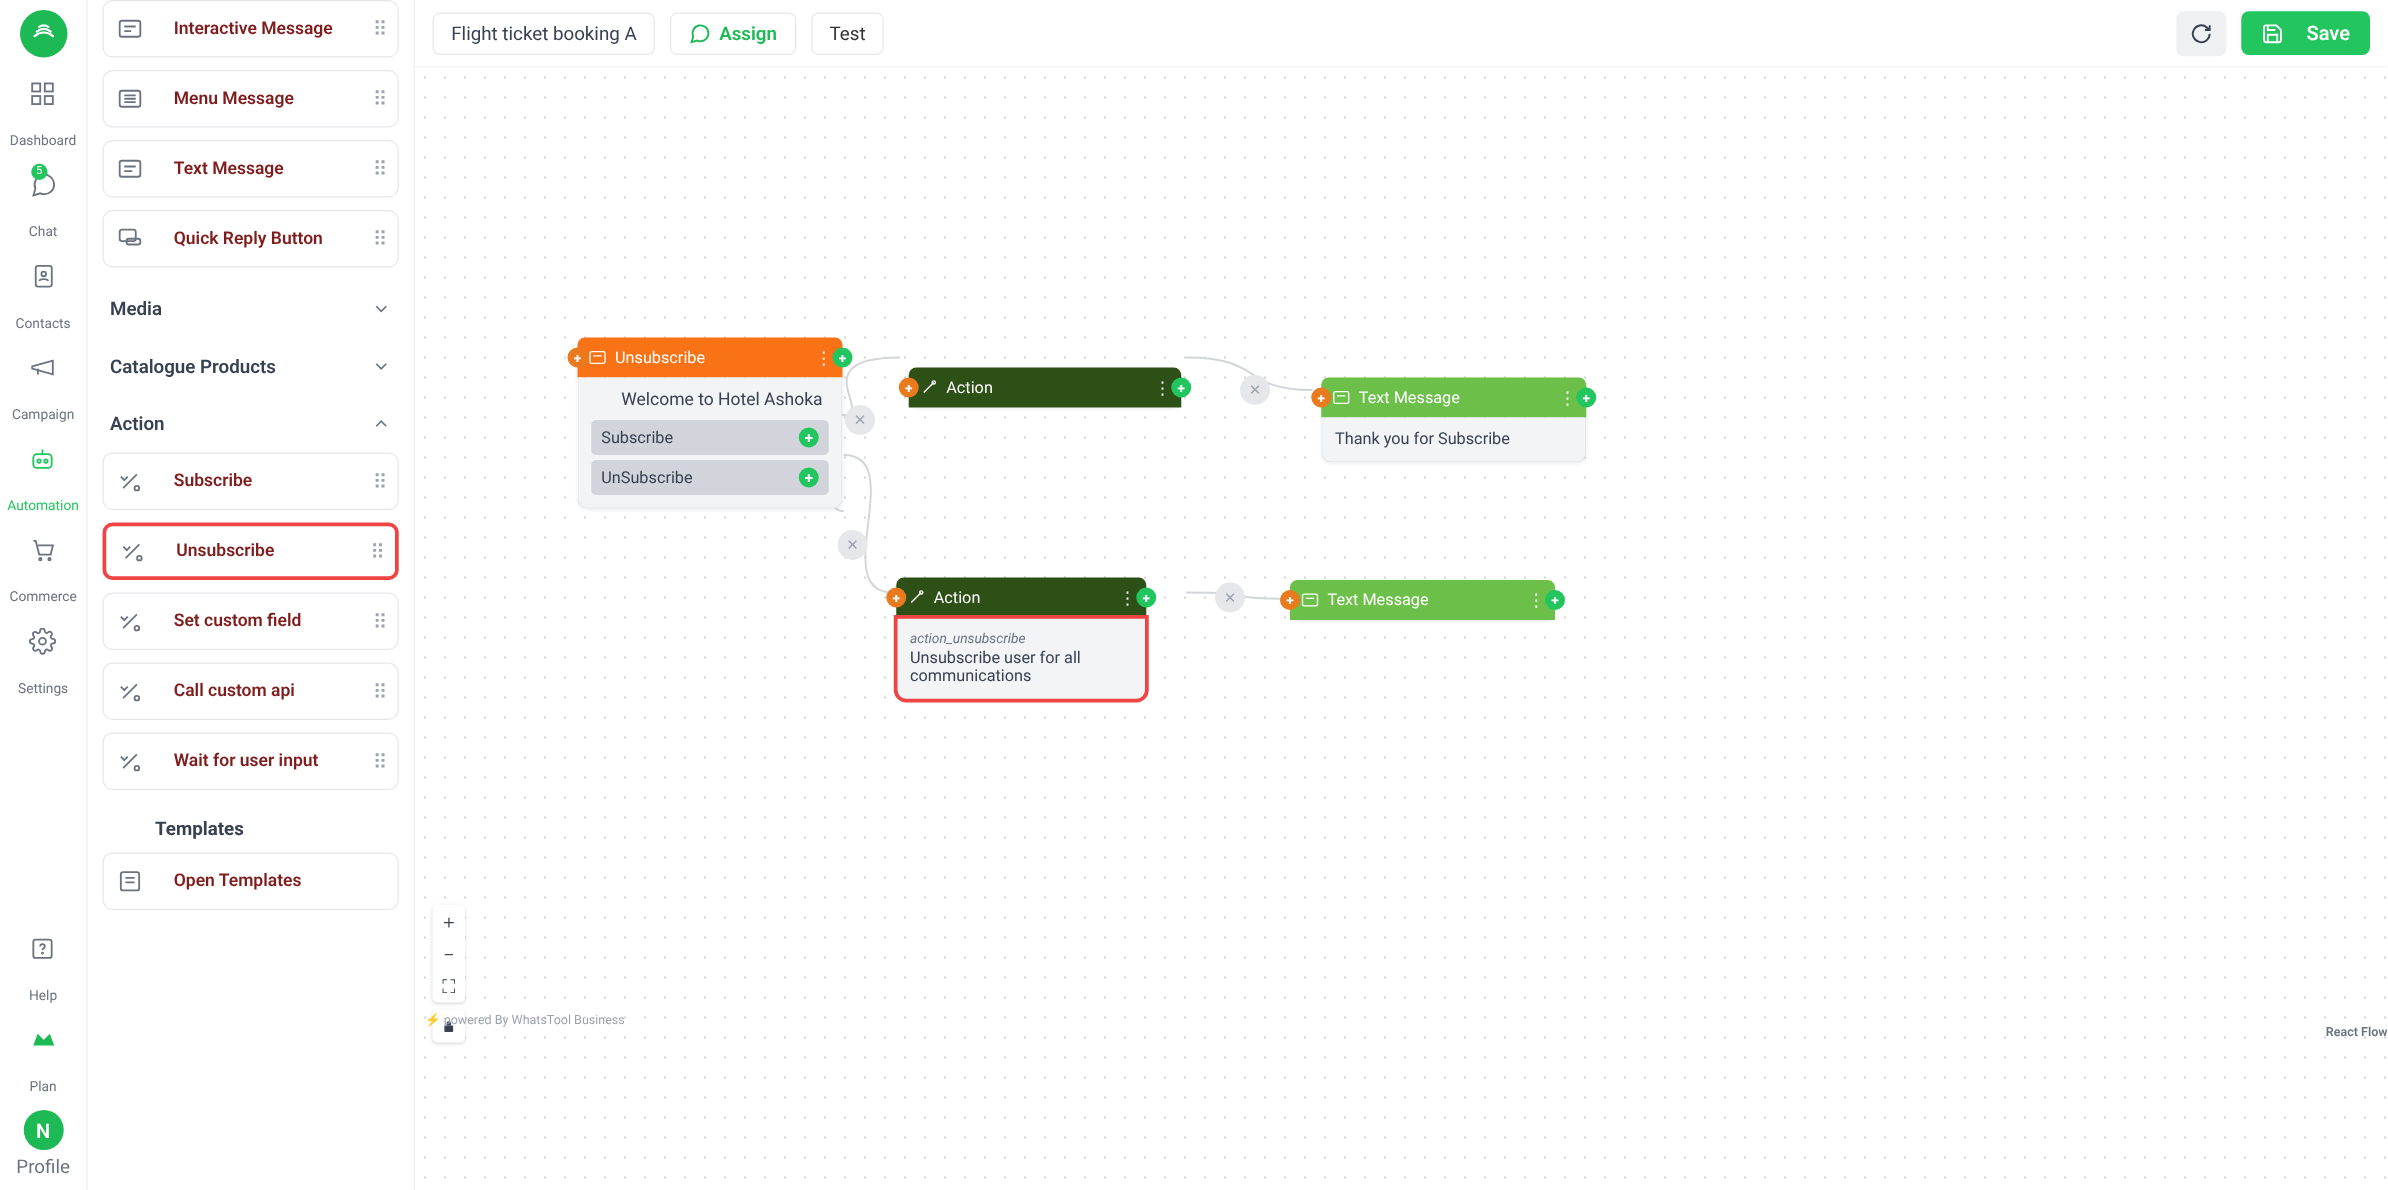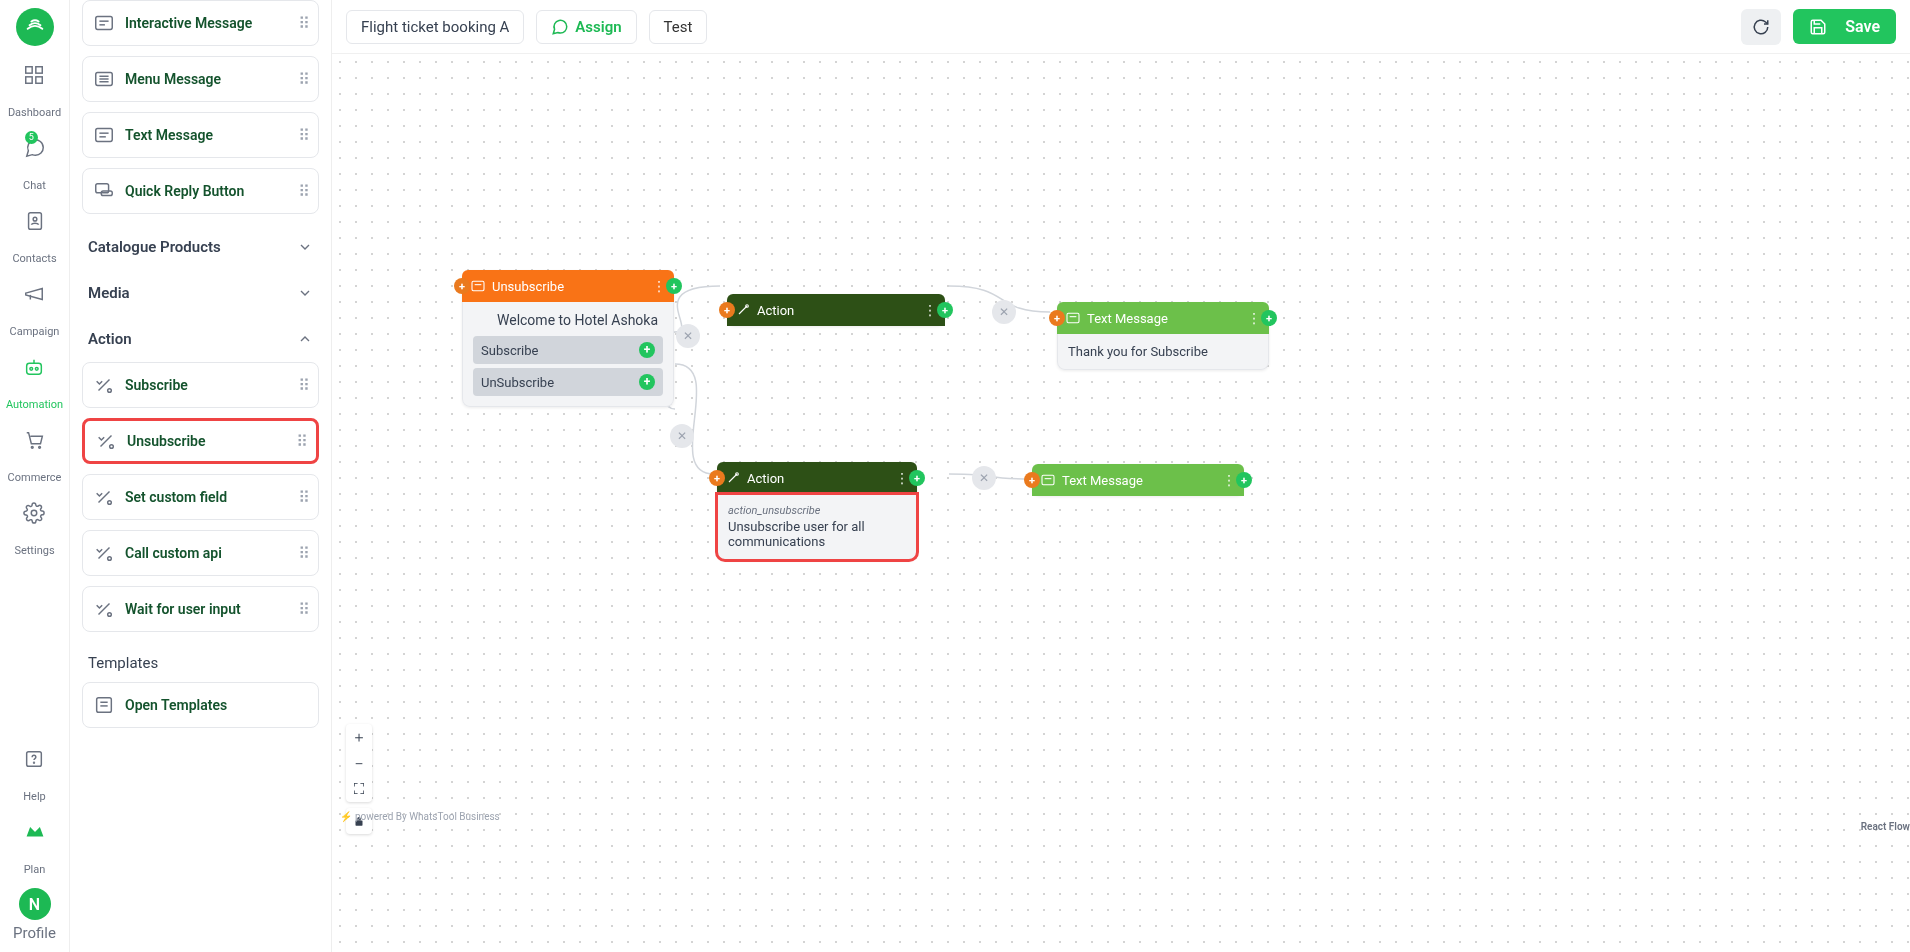--- a/index.html
+++ b/index.html
@@ -17,26 +17,26 @@
   .nav .badge { position:absolute; top:-6px; right:8px; background:#22c55e; color:#fff; border-radius:8px; font-size:9px; padding:0 4px; line-height:13px; }
   .nav .spacer { flex:1; }
   .nav .plan svg{fill:#1db954;stroke:#1db954;}
   .nav .avatar{width:32px;height:32px;border-radius:50%;background:#1db954;color:#fff;display:flex;align-items:center;justify-content:center;font-weight:600;margin-top:12px;}
 
   
   .panel{width:262px;border-right:1px solid #eee;overflow-y:auto;padding:0 8px;}
   .panel-inner{padding:0 4px;}
   .block-item{border:1px solid #e5e7eb;border-radius:8px;height:46px;display:flex;align-items:center;padding:0 10px;margin-bottom:10px;cursor:grab;background:#fff;}
   .block-item .bicon{width:22px;height:22px;stroke:#6b7280;fill:none;stroke-width:1.6;flex-shrink:0;}
-  .block-item .blabel{margin-left:10px;font-size:14px;font-weight:600;color:#14532d;flex:1;}
+  .block-item .blabel{margin-left:24px;font-size:14px;font-weight:600;color:#7f1d1d;flex:1;}
   .block-item .drag{color:#9ca3af;font-size:16px;letter-spacing:-2px;}
   .block-item.selected{border:3px solid #ef4444;}
   .section-hdr{display:flex;align-items:center;justify-content:space-between;padding:14px 6px;font-size:15px;font-weight:600;color:#374151;cursor:pointer;}
   .section-hdr svg{width:16px;height:16px;stroke:#6b7280;fill:none;stroke-width:2;}
-  .templates-hdr{padding:12px 6px 10px;font-size:15px;font-weight:400;color:#374151;}
+  .templates-hdr{padding:12px 6px 10px;font-size:15px;font-weight:700;color:#374151;margin-left:36px;}
 
   
   .main{flex:1;display:flex;flex-direction:column;position:relative;}
   .toolbar{height:54px;display:flex;align-items:center;padding:0 14px;gap:12px;border-bottom:1px solid #f0f0f0;}
   .toolbar .title-pill{border:1px solid #e5e7eb;border-radius:6px;padding:7px 14px;font-size:15px;color:#374151;background:#fff;}
   .toolbar .pill{border:1px solid #e5e7eb;border-radius:6px;padding:7px 14px;font-size:15px;display:flex;gap:6px;cursor:pointer;background:#fff;}
   .toolbar .pill.assign{color:#1db954;font-weight:600;}
   .toolbar .pill.assign svg{width:18px;height:18px;stroke:#1db954;fill:none;stroke-width:2;}
   .toolbar .grow{flex:1;}
   .toolbar .iconbtn{width:40px;height:36px;border-radius:6px;background:#eef0f2;display:flex;align-items:center;justify-content:center;cursor:pointer;}
@@ -200,27 +200,27 @@
       <div class="block-item">
         <svg class="bicon" viewBox="0 0 24 24">
             <rect x="3" y="4" width="14" height="10" rx="2"></rect>
             <rect x="9" y="12" width="12" height="5" rx="2"></rect>
           </svg>
         <span class="blabel">Quick Reply Button</span>
         <span class="drag">⠿</span>
       </div>
 
       <div class="section-hdr">
+        <span>Media</span>
+        <svg viewBox="0 0 24 24">
+            <polyline points="6 9 12 15 18 9"></polyline>
+          </svg>
+      </div>
+      <div class="section-hdr">
         <span>Catalogue Products</span>
-        <svg viewBox="0 0 24 24">
-            <polyline points="6 9 12 15 18 9"></polyline>
-          </svg>
-      </div>
-      <div class="section-hdr">
-        <span>Media</span>
         <svg viewBox="0 0 24 24">
             <polyline points="6 9 12 15 18 9"></polyline>
           </svg>
       </div>
       <div class="section-hdr">
         <span>Action</span>
         <svg viewBox="0 0 24 24">
             <polyline points="6 15 12 9 18 15"></polyline>
           </svg>
       </div>

